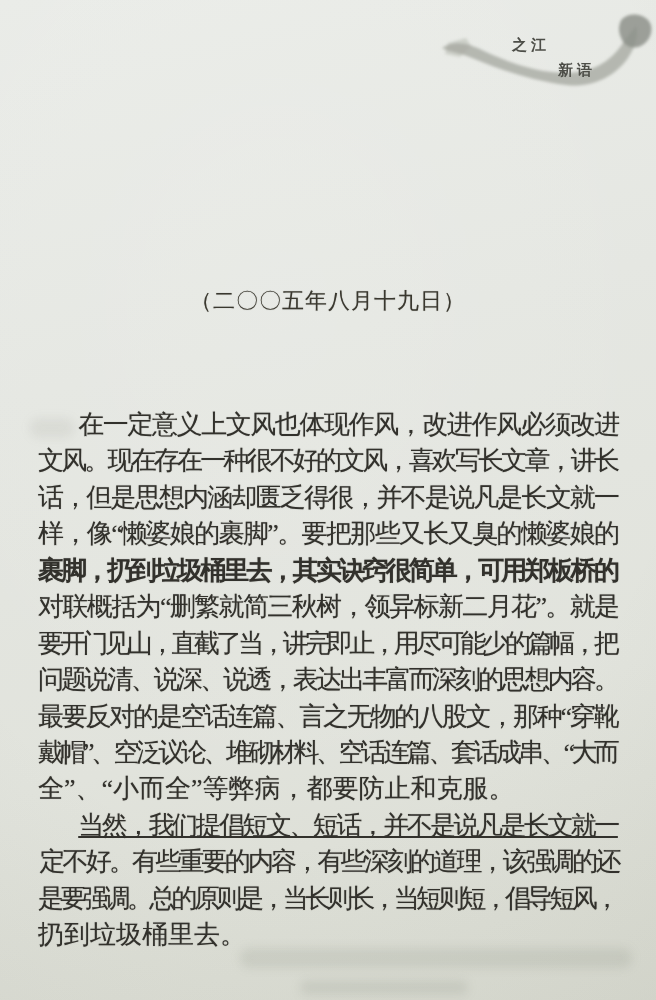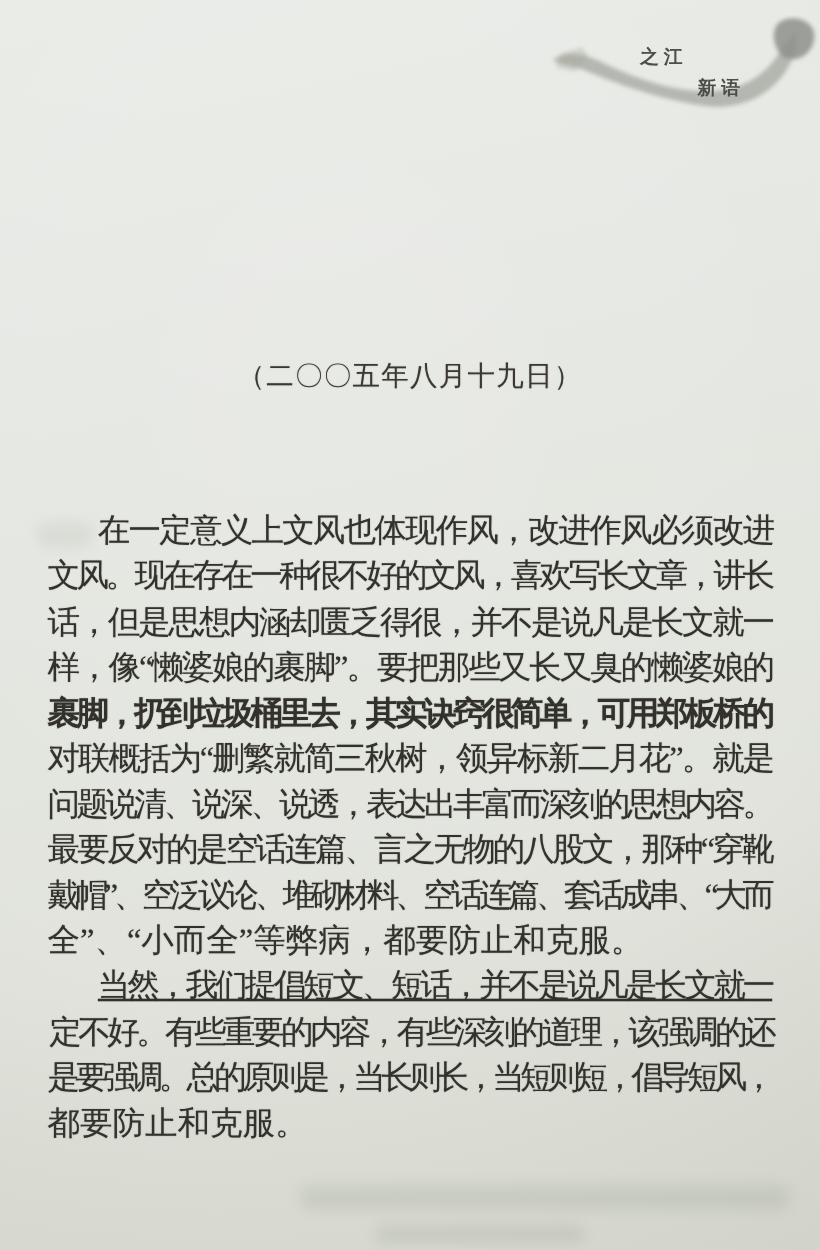--- a/index.html
+++ b/index.html
@@ -125,27 +125,28 @@
 
   <div class="date">（二〇〇五年八月十九日）</div>
 
   <div class="body-text">
     <div class="line indent" style="letter-spacing: -1.42857px;">在一定意义上文风也体现作风，改进作风必须改进</div>
     <div class="line" style="letter-spacing: -2.83333px;">文风。现在存在一种很不好的文风，喜欢写长文章，讲长</div>
     <div class="line" style="letter-spacing: -1.82609px;">话，但是思想内涵却匮乏得很，并不是说凡是长文就一</div>
     <div class="line" style="letter-spacing: -1.625px;">样，像“懒婆娘的裹脚”。要把那些又长又臭的懒婆娘的</div>
     <div class="line" style="letter-spacing: -2.83333px; font-weight: bold;">裹脚，扔到垃圾桶里去，其实诀窍很简单，可用郑板桥的</div>
     <div class="line" style="letter-spacing: -1.625px;">对联概括为“删繁就简三秋树，领异标新二月花”。就是</div>
+    <div class="line" style="letter-spacing: -3.76px;">要开门见山，直截了当，讲完即止，用尽可能少的篇幅，把</div>
     <div class="line" style="letter-spacing: -2.83333px;">问题说清、说深、说透，表达出丰富而深刻的思想内容。</div>
     <div class="line" style="letter-spacing: -2.25px;">最要反对的是空话连篇、言之无物的八股文，那种“穿靴</div>
     <div class="line" style="letter-spacing: -3.5px;">戴帽”、空泛议论、堆砌材料、空话连篇、套话成串、“大而</div>
     <div class="line para-end">全”、“小而全”等弊病，都要防止和克服。</div>
     <div class="line indent" style="letter-spacing: -2.54545px; text-decoration: underline;">当然，我们提倡短文、短话，并不是说凡是长文就一</div>
     <div class="line" style="letter-spacing: -2.83333px; text-align: center;">定不好。有些重要的内容，有些深刻的道理，该强调的还</div>
     <div class="line" style="letter-spacing: -3.76px;">是要强调。总的原则是，当长则长，当短则短，倡导短风，</div>
-    <div class="line para-end">都要防止和克服。</div>
+    <div class="line para-end">扔到垃圾桶里去。</div>
   </div>
 
   <div class="smudge smudge-1"></div>
   <div class="smudge smudge-2"></div>
   <div class="smudge smudge-3"></div>
 
 </div>
 
 </body></html>

